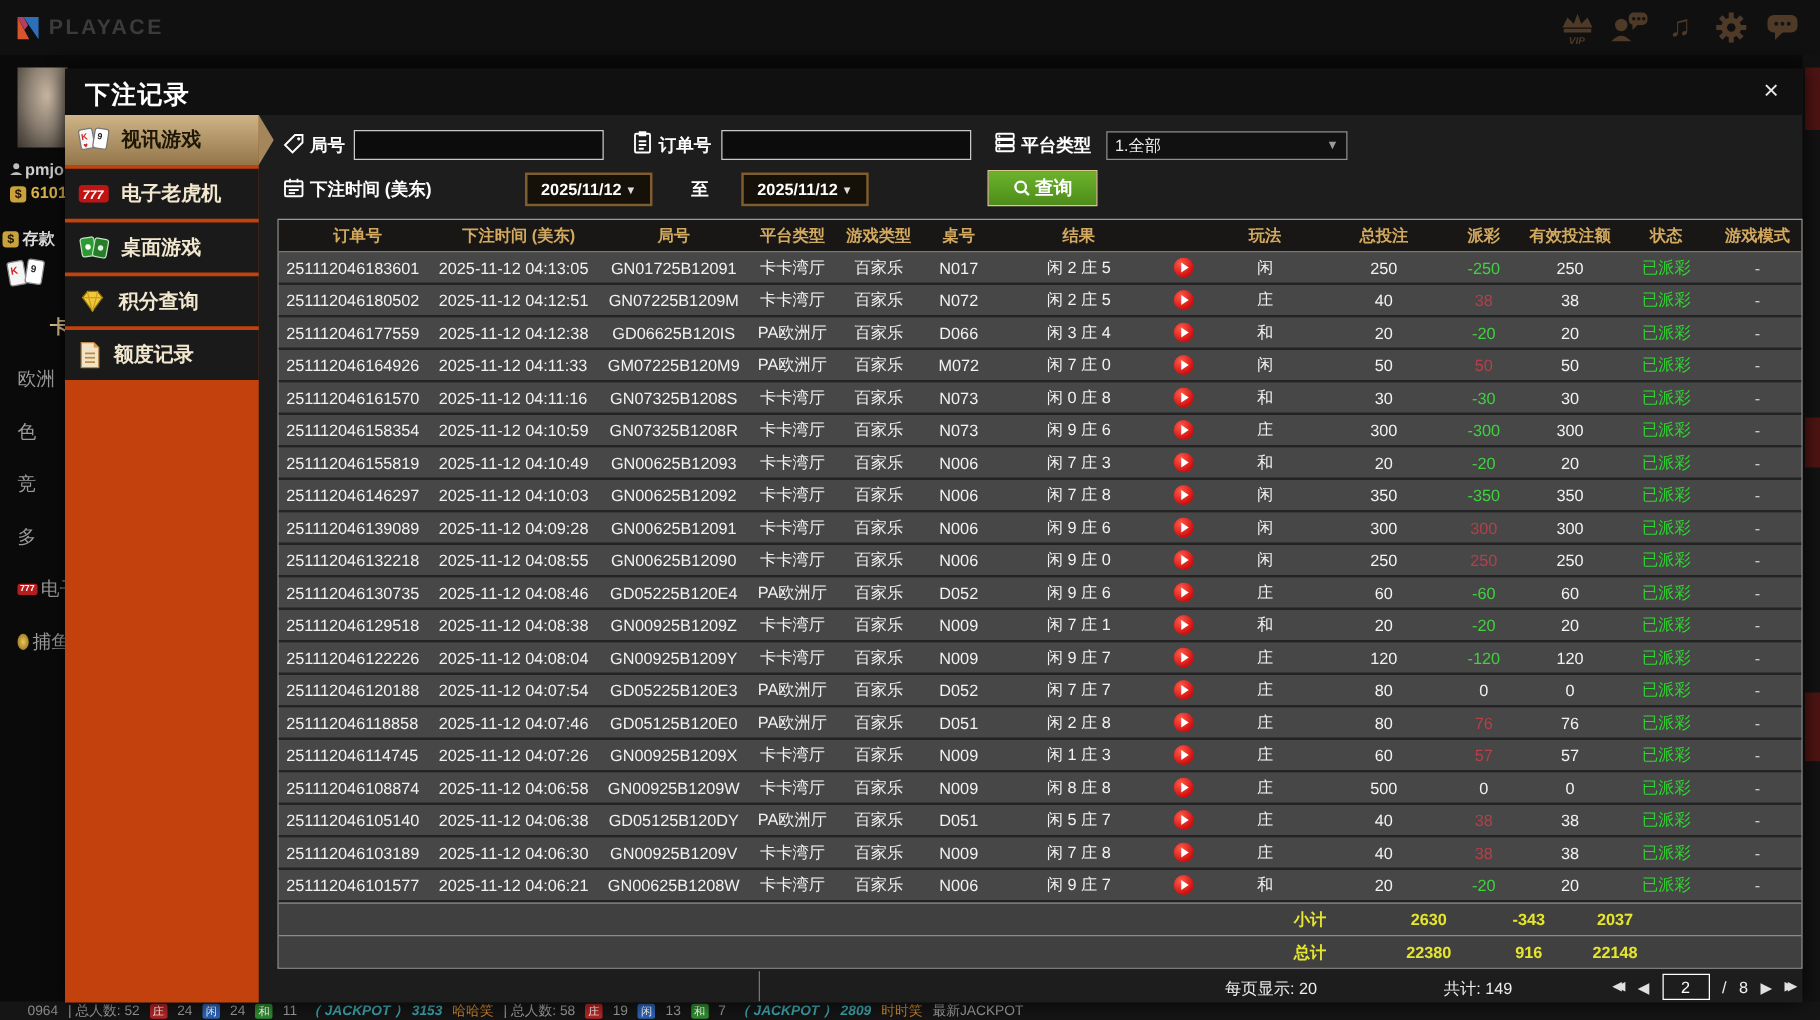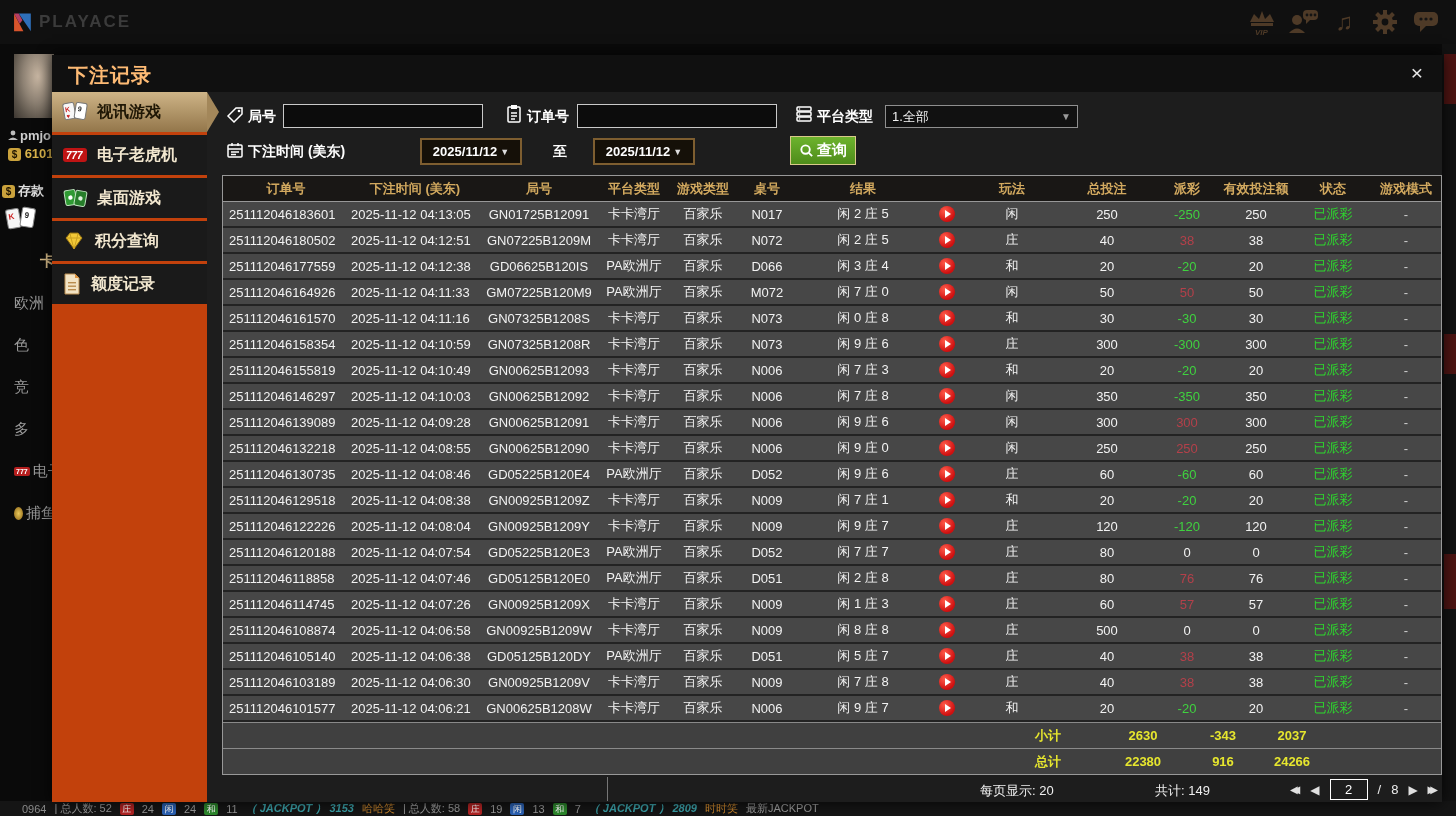--- a/index.html
+++ b/index.html
@@ -36,21 +36,21 @@
   .ticker .tnum{color:#8a8a8a;margin-left:22px;}
   .ticker .chip{display:inline-block;min-width:12px;height:12px;border-radius:2px;color:#fff;font-size:9px;
                 line-height:12px;text-align:center;padding:0 1px;}
   .chip.b{background:#b32424;} .chip.p{background:#2b62b5;} .chip.t{background:#2d8a2d;}
   .ticker .jp{color:#3aa0a8;font-style:italic;font-weight:bold;}
   .ticker .nm{color:#c8842c;}
 
   
   .dialog{position:absolute;left:52px;top:55px;width:1390px;height:747px;background:#1d1d1d;box-shadow:0 0 14px rgba(0,0,0,.8);}
   .dlg-title{position:absolute;left:0;top:0;width:100%;height:37px;background:#101010;}
-  .dlg-title .tt{position:absolute;left:16px;top:7px;color:#fdba74;font-size:20px;font-weight:bold;letter-spacing:1px;}
+  .dlg-title .tt{position:absolute;left:16px;top:7px;color:#ffffff;font-size:20px;font-weight:bold;letter-spacing:1px;}
   .dlg-close{position:absolute;right:12px;top:5px;width:26px;height:26px;color:#e8e8e8;font-size:21px;
              display:flex;align-items:center;justify-content:center;cursor:pointer;}
 
   
   .menu{position:absolute;left:0;top:37px;width:155px;height:710px;background:#c2410c;}
   .mitem{position:relative;height:40px;margin-bottom:3px;background:#1a1a1a;display:flex;align-items:center;
          gap:9px;padding-left:10px;color:#f2e7cf;font-size:16px;font-weight:bold;cursor:pointer;}
   .mitem.active{background:linear-gradient(#ceb487,#93764a);color:#1f1705;}
   .mitem.active::after{content:"";position:absolute;right:-12px;top:0;border-top:20px solid transparent;
          border-bottom:20px solid transparent;border-left:12px solid #a3875a;}
@@ -63,21 +63,21 @@
   .finput{position:absolute;width:200px;height:24px;background:#0c0c0c;border:1px solid #c9c9c9;
           color:#eee;font-size:13px;padding:0 4px;box-sizing:border-box;}
   .fselect{position:absolute;left:663px;top:13px;width:193px;height:23px;background:#111;border:1px solid #8f8f8f;
            color:#f0f0f0;font-size:13px;display:flex;align-items:center;justify-content:space-between;
            padding:0 6px;box-sizing:border-box;cursor:pointer;}
   .fselect .arr{color:#9a9a9a;font-size:10px;}
   .fdate{position:absolute;top:46px;width:102px;height:27px;background:#151008;border:2px solid #7e5e30;
          color:#fff;font-size:13px;font-weight:bold;display:flex;align-items:center;justify-content:center;
          gap:3px;box-sizing:border-box;cursor:pointer;}
   .fdate .arr{font-size:9px;color:#ddd;}
-  .fsearch{position:absolute;left:568px;top:44px;width:66px;height:29px;
+  .fsearch{position:absolute;left:568px;top:44px;width:88px;height:29px;
            background:linear-gradient(#6db32d,#4e8c1a);border:1px solid #d9c98a;box-sizing:border-box;
            color:#fff;font-size:15px;font-weight:bold;display:flex;align-items:center;justify-content:center;
            gap:3px;cursor:pointer;}
 
   
   .tbl{position:relative;width:1220px;box-sizing:border-box;border:1px solid #989898;background:#2a2a2a;}
   .thead,.trow,.sumrow{display:grid;
       grid-template-columns:126px 132px 116px 74px 64px 64px 128px 40px 90px 100px 60px 78px 76px 1fr;
       align-items:center;}
   .thead{height:25px;background:#191715;color:#d2a95f;font-size:13px;font-weight:bold;border-bottom:1px solid #989898;}
@@ -806,21 +806,21 @@
             <div class="td c-time"></div>
             <div class="td c-round"></div>
             <div class="td c-platform"></div>
             <div class="td c-game"></div>
             <div class="td c-table"></div>
             <div class="td c-result"></div>
             <div class="td c-play"></div>
             <div class="td c-playtype">总计</div>
             <div class="td c-bet">22380</div>
             <div class="td c-payout">916</div>
-            <div class="td c-valid">24266</div>
+            <div class="td c-valid">22148</div>
             <div class="td c-status"></div>
             <div class="td c-mode"></div>
           </div>
       </div>
 
       <div class="dfooter">
         <span class="ghostline"></span>
         <span class="pp">每页显示: 20</span>
         <span class="tc">共计: 149</span>
         <div class="pager">

